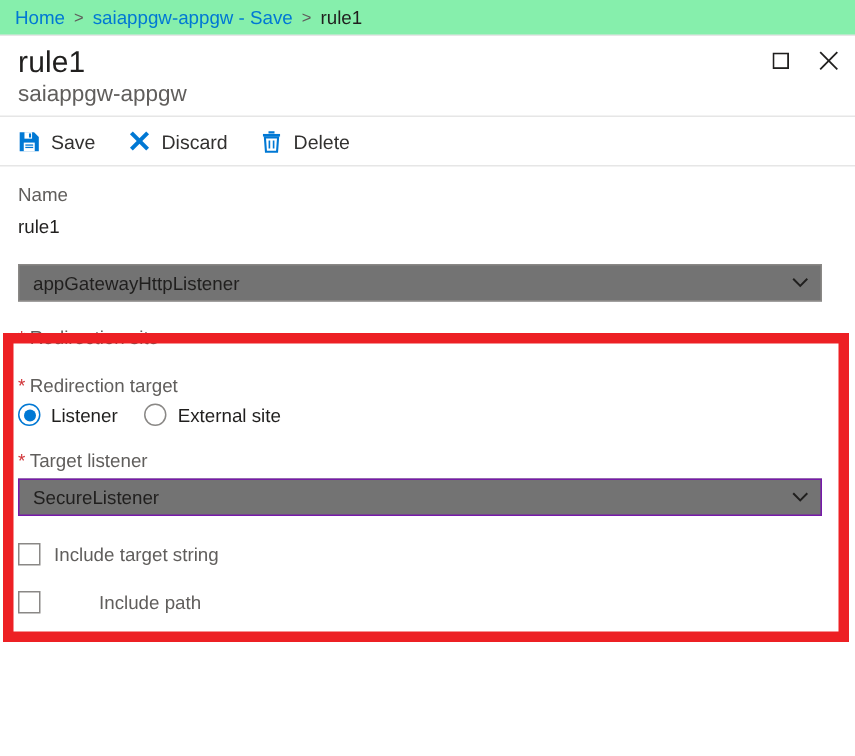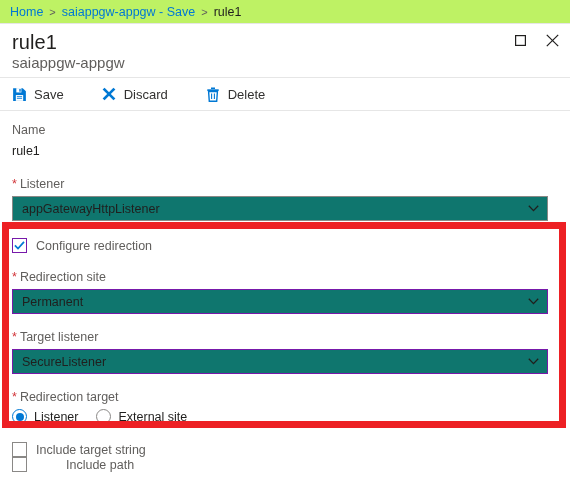--- a/index.html
+++ b/index.html
@@ -18,21 +18,21 @@
 
   
   .breadcrumb {
     height: 24px;
     display: flex;
     align-items: center;
     padding: 0 0 0 10px;
     font-size: 12.5px;
     border-bottom: 1px solid #e6e6e6;
     box-sizing: border-box;
-    background: #bef264;
+    background: #86efac;
   }
   .crumb-link {
     color: #0078d4;
     cursor: pointer;
     white-space: nowrap;
   }
   .crumb-current {
     color: #201f1e;
     white-space: nowrap;
   }
@@ -78,21 +78,21 @@
     cursor: pointer;
     color: #201f1e;
   }
 
   
   .cmd-bar {
     height: 33px;
     display: flex;
     align-items: center;
     padding-left: 12px;
-    gap: 38px;
+    gap: 22px;
     border-bottom: 1px solid #e6e6e6;
     box-sizing: border-box;
   }
   .cmd-item {
     display: flex;
     align-items: center;
     gap: 7px;
     cursor: pointer;
     font-size: 13px;
     color: #323130;
@@ -126,21 +126,21 @@
     font-size: 12.5px;
     color: #201f1e;
     line-height: 18px;
   }
 
   .dropdown {
     width: 536px;
     height: 25px;
     box-sizing: border-box;
     border: 1px solid #8a8886;
-    background: #0f766e;
+    background: #737373;
     display: flex;
     align-items: center;
     padding: 0 8px 0 9px;
     font-size: 12.5px;
     color: #201f1e;
     cursor: pointer;
     justify-content: space-between;
   }
   .dropdown.modified {
     border-color: #7719aa;
@@ -292,93 +292,72 @@
 </div>
 
 <div class="form-area">
 
   <div>
     <div class="field-label">Name</div>
     <div class="static-value">rule1</div>
   </div>
 
   <div style="margin-top:16px;">
-    <div class="field-label">
-      <span class="req-star">*</span><span>Listener</span>
-    </div>
     <div class="dropdown">
       <span>appGatewayHttpListener</span>
       <span class="chev">
         <svg width="11" height="7" viewBox="0 0 11 7">
             <polyline points="0.8,0.8 5.5,5.6 10.2,0.8" fill="none" stroke="#201f1e" stroke-width="1.3"></polyline>
           </svg>
       </span>
     </div>
   </div>
 
-  <div style="margin-top:17px;">
-    <div class="check-row">
-      <span class="checkbox modified">
-        <svg width="11" height="9" viewBox="0 0 11 9">
-            <polyline points="0.9,4.4 4,7.6 10,0.9" fill="none" stroke="#0078d4" stroke-width="1.7"></polyline>
-          </svg>
-      </span>
-      <span class="check-label">Configure redirection</span>
-    </div>
-  </div>
 
   <div style="margin-top:16px;">
     <div class="field-label">
       <span class="req-star">*</span><span>Redirection site</span>
-    </div>
-    <div class="dropdown modified">
-      <span>Permanent</span>
-      <span class="chev">
-        <svg width="11" height="7" viewBox="0 0 11 7">
-            <polyline points="0.8,0.8 5.5,5.6 10.2,0.8" fill="none" stroke="#201f1e" stroke-width="1.3"></polyline>
-          </svg>
-      </span>
-    </div>
-  </div>
-
-  <div style="margin-top:15px;">
-    <div class="field-label">
-      <span class="req-star">*</span><span>Target listener</span>
-    </div>
-    <div class="dropdown modified">
-      <span>SecureListener</span>
-      <span class="chev">
-        <svg width="11" height="7" viewBox="0 0 11 7">
-            <polyline points="0.8,0.8 5.5,5.6 10.2,0.8" fill="none" stroke="#201f1e" stroke-width="1.3"></polyline>
-          </svg>
-      </span>
     </div>
   </div>
 
   <div style="margin-top:15px;">
     <div class="field-label">
       <span class="req-star">*</span><span>Redirection target</span>
     </div>
     <div class="radio-row">
       <div class="radio-item">
         <span class="radio selected"></span>
         <span class="radio-label">Listener</span>
       </div>
       <div class="radio-item">
         <span class="radio"></span>
         <span class="radio-label">External site</span>
       </div>
     </div>
   </div>
 
+  <div style="margin-top:15px;">
+    <div class="field-label">
+      <span class="req-star">*</span><span>Target listener</span>
+    </div>
+    <div class="dropdown modified">
+      <span>SecureListener</span>
+      <span class="chev">
+        <svg width="11" height="7" viewBox="0 0 11 7">
+            <polyline points="0.8,0.8 5.5,5.6 10.2,0.8" fill="none" stroke="#201f1e" stroke-width="1.3"></polyline>
+          </svg>
+      </span>
+    </div>
+  </div>
+
   <div style="margin-top:18px;" class="check-row">
     <span class="checkbox"></span>
     <span class="check-label">Include target string</span>
   </div>
 
-  <div style="margin-top:0;gap:39px;" class="check-row">
+  <div style="margin-top:17px;gap:39px;" class="check-row">
     <span class="checkbox"></span>
     <span class="check-label">Include path</span>
   </div>
 
 </div>
 
 <div class="redbox" style="left: 2px; top: 222px; width: 564px; height: 206px; border-color: rgb(237, 32, 36);"></div>
 
 </body></html>

